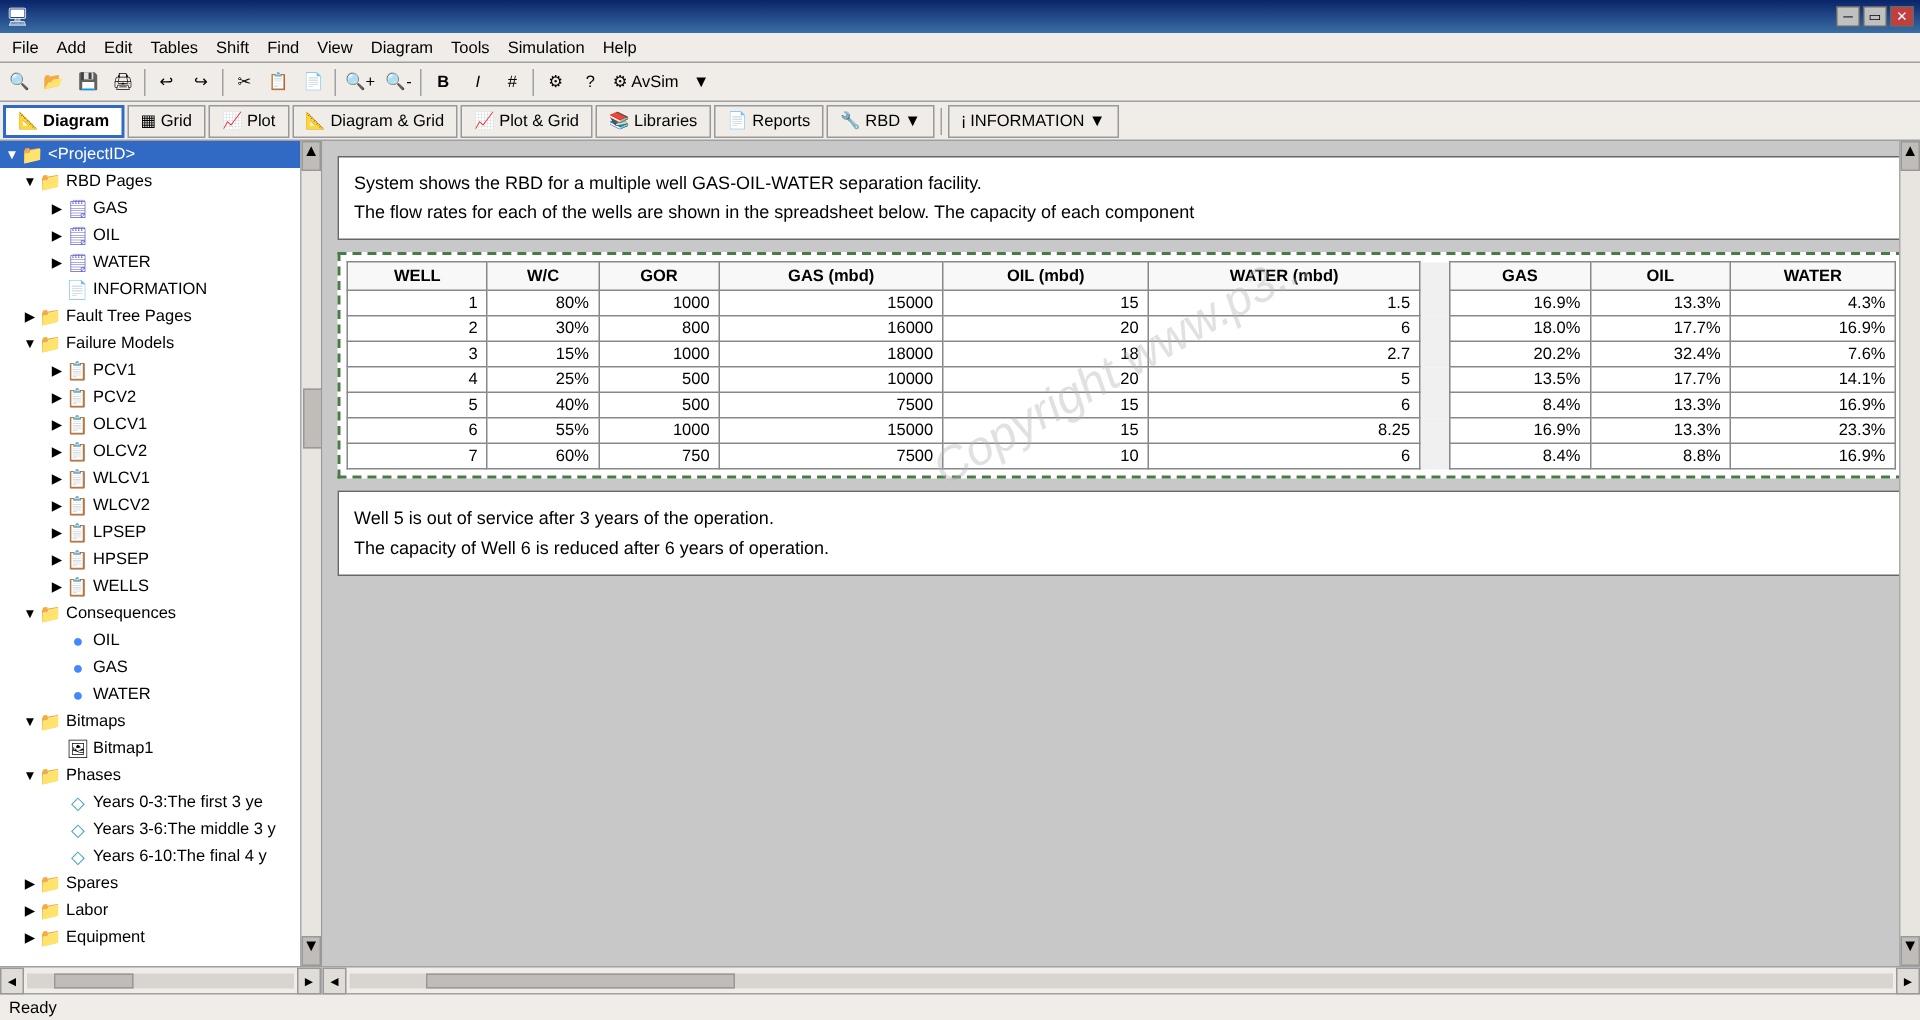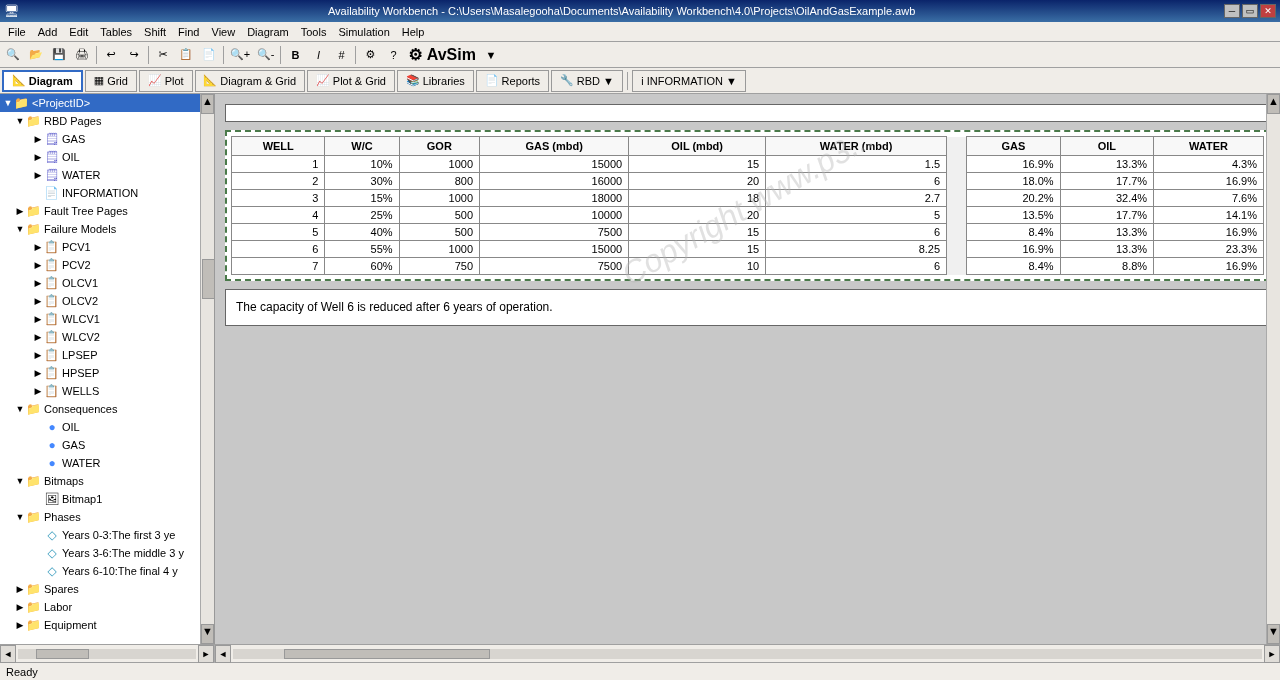--- a/index.html
+++ b/index.html
@@ -55,21 +55,21 @@
       height: 22px;
       min-width: 22px;
       background: #f0ede8;
       border: 1px solid transparent;
       display: flex; align-items: center; justify-content: center;
       cursor: pointer;
       font-size: 11px;
       padding: 0 2px;
     }
     .tb-sep { width: 1px; background: #a0a0a0; height: 18px; margin: 0 2px; }
-    .tb-label { font-size: 16px; padding: 0 3px; font-weight: bold; }
+    .tb-label { font-size: 11px; padding: 0 3px; }
 
     
     #toolbar2 {
       background: #f0ede8;
       height: 26px;
       display: flex;
       align-items: center;
       border-bottom: 1px solid #a0a0a0;
       padding: 1px 2px;
       gap: 2px;
@@ -209,21 +209,20 @@
       border: 1px solid #999;
       display: flex; align-items: center; justify-content: center;
       cursor: pointer; font-size: 9px;
     }
   </style>
 </head>
 <body>
 
 <div id="title-bar">
   <span style="font-size:12px;">🖥</span>
-  <span class="title">Availability Workbench - C:\Users\Masalegooha\Documents\Availability Workbench\4.0\Projects\OilAndGasExample.awb</span>
   <div class="win-controls">
     <div class="win-btn">─</div>
     <div class="win-btn">▭</div>
     <div class="win-btn" style="background:#c04040;color:white;">✕</div>
   </div>
 </div>
 
 <div id="menu-bar">
   <span class="menu-item">File</span>
   <span class="menu-item">Add</span>
@@ -485,20 +484,22 @@
   </div>
 
   <div id="content" style="flex:1;background:#c8c8c8;overflow:auto;padding:10px;position:relative;">
 
     <div style="position:absolute;right:0;top:0;width:14px;height:100%;background:#e8e5e0;border-left:1px solid #aaa;z-index:10;">
       <div style="width:100%;height:20px;background:#c0bdb8;border:1px solid #999;position:absolute;top:0;">▲</div>
       <div style="width:100%;height:20px;background:#c0bdb8;border:1px solid #999;position:absolute;bottom:0;">▼</div>
     </div>
 
     <div class="desc-box">
+      <div>System shows the RBD for a multiple well GAS-OIL-WATER  separation facility.</div>
+      <div>The flow rates for each of the wells are shown in the spreadsheet below. The capacity of each component</div>
     </div>
 
     <div class="table-container">
       <div class="watermark">Copyright www.p3...</div>
       <table class="data-table">
         <thead>
           <tr>
             <th>WELL</th>
             <th>W/C</th>
             <th>GOR</th>
@@ -507,21 +508,21 @@
             <th>WATER (mbd)</th>
             <th style="background:#f0f0f0;border:none;width:20px;"></th>
             <th>GAS</th>
             <th>OIL</th>
             <th>WATER</th>
           </tr>
         </thead>
         <tbody>
           <tr>
             <td>1</td>
-              <td>10%</td>
+              <td>80%</td>
               <td>1000</td>
               <td>15000</td>
               <td>15</td>
               <td>1.5</td>
             <td style="border:none;background:#f0f0f0;"></td>
             <td>16.9%</td>
               <td>13.3%</td>
               <td>4.3%</td>
           </tr>
           <tr>
@@ -594,20 +595,21 @@
             <td style="border:none;background:#f0f0f0;"></td>
             <td>8.4%</td>
               <td>8.8%</td>
               <td>16.9%</td>
           </tr>
         </tbody>
       </table>
     </div>
 
     <div class="desc-box">
+      <div>Well 5 is out of service after 3 years of the operation.</div>
       <div>The capacity of Well 6 is reduced after 6 years of operation.</div>
     </div>
 
   </div>
 </div>
 
 <div id="hscroll" style="height:18px;background:#f0ede8;border-top:1px solid #a0a0a0;display:flex;align-items:center;">
   <div style="width:215px;display:flex;align-items:center;border-right:1px solid #aaa;">
     <div class="hscroll-left" style="width:16px;height:18px;background:#e0ddd8;border:1px solid #999;display:flex;align-items:center;justify-content:center;cursor:pointer;font-size:9px;">◄</div>
     <div style="flex:1;height:10px;background:#d8d5d0;position:relative;margin:0 2px;">

